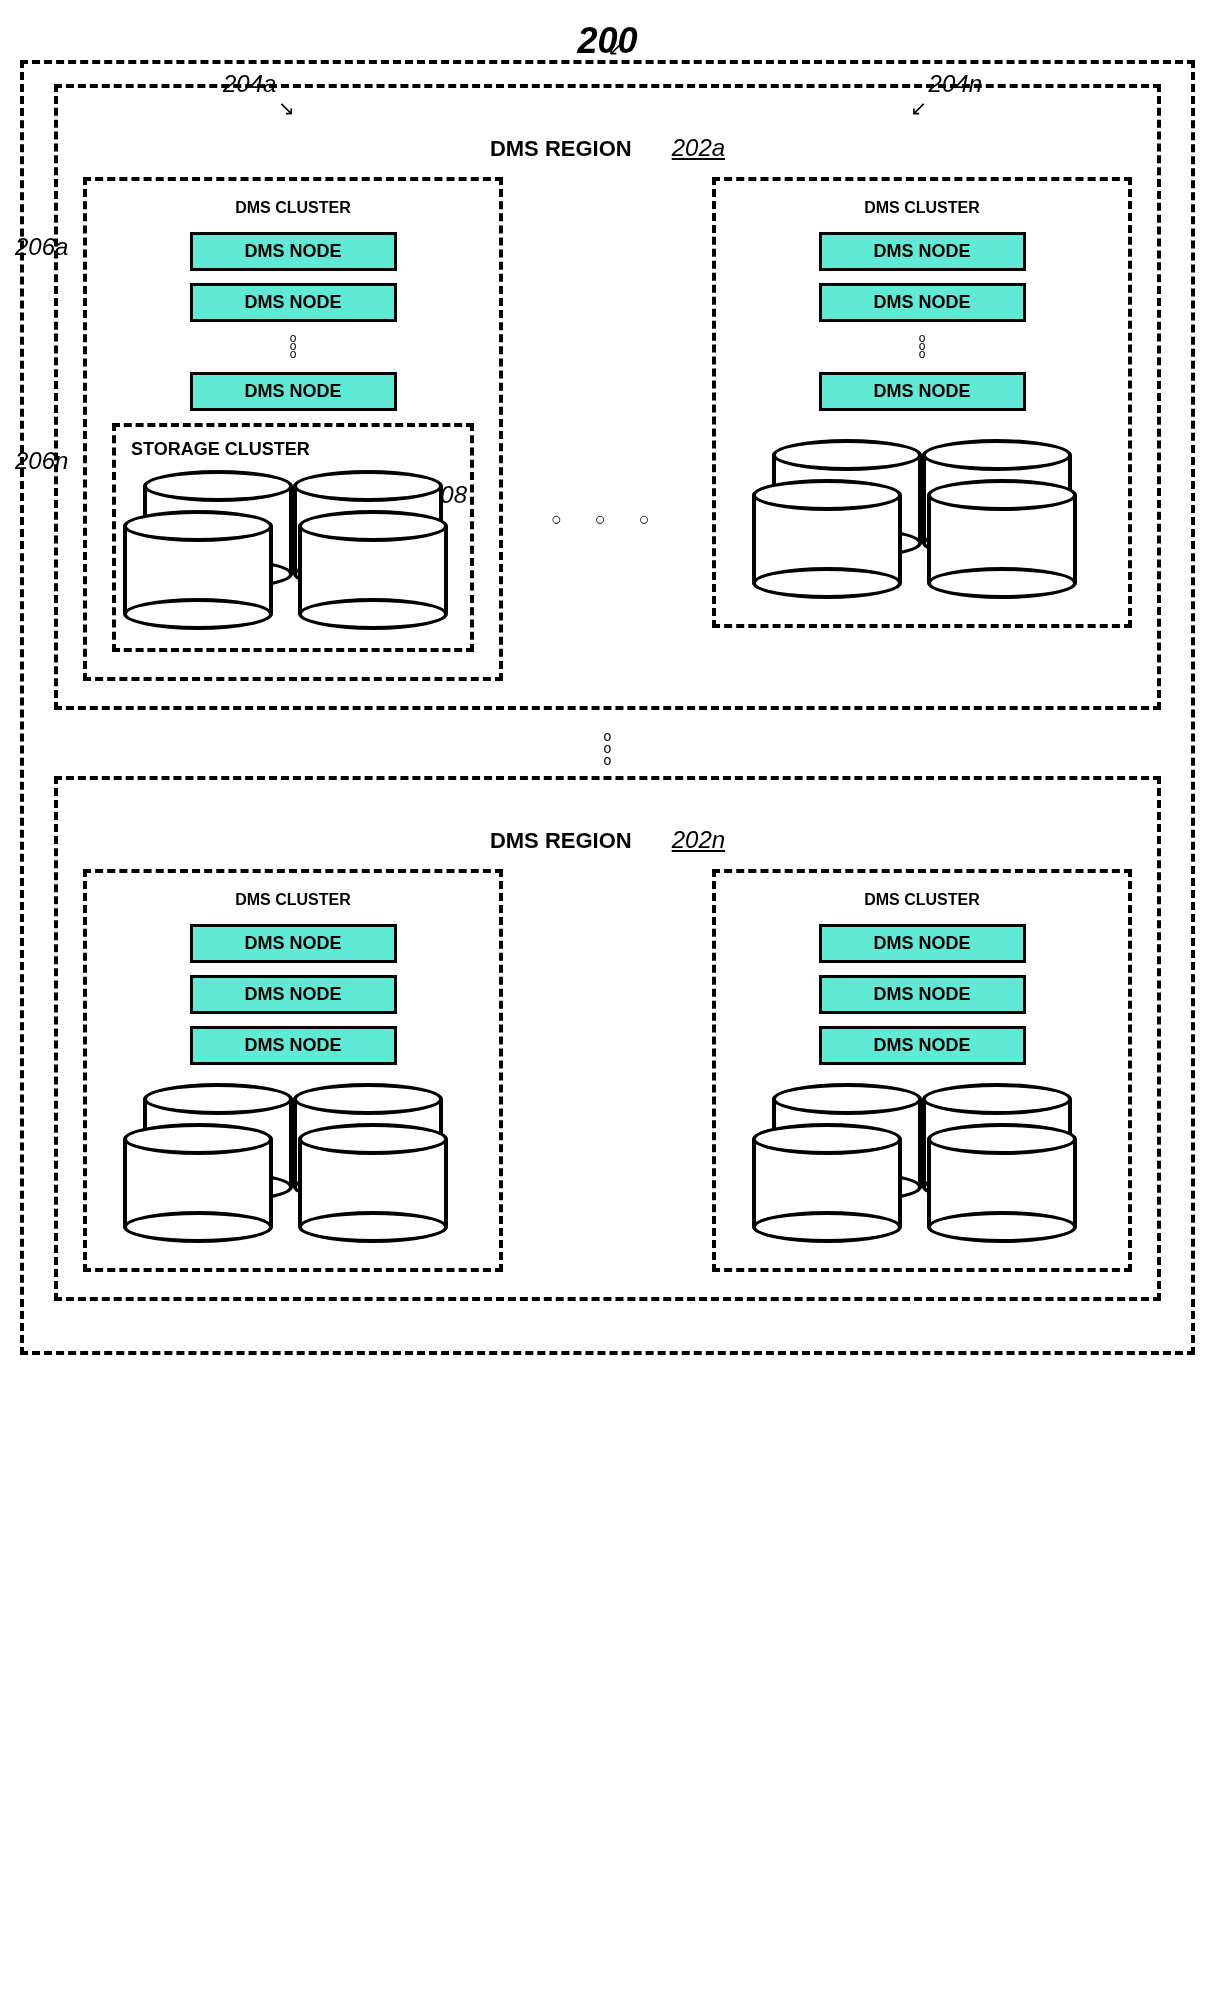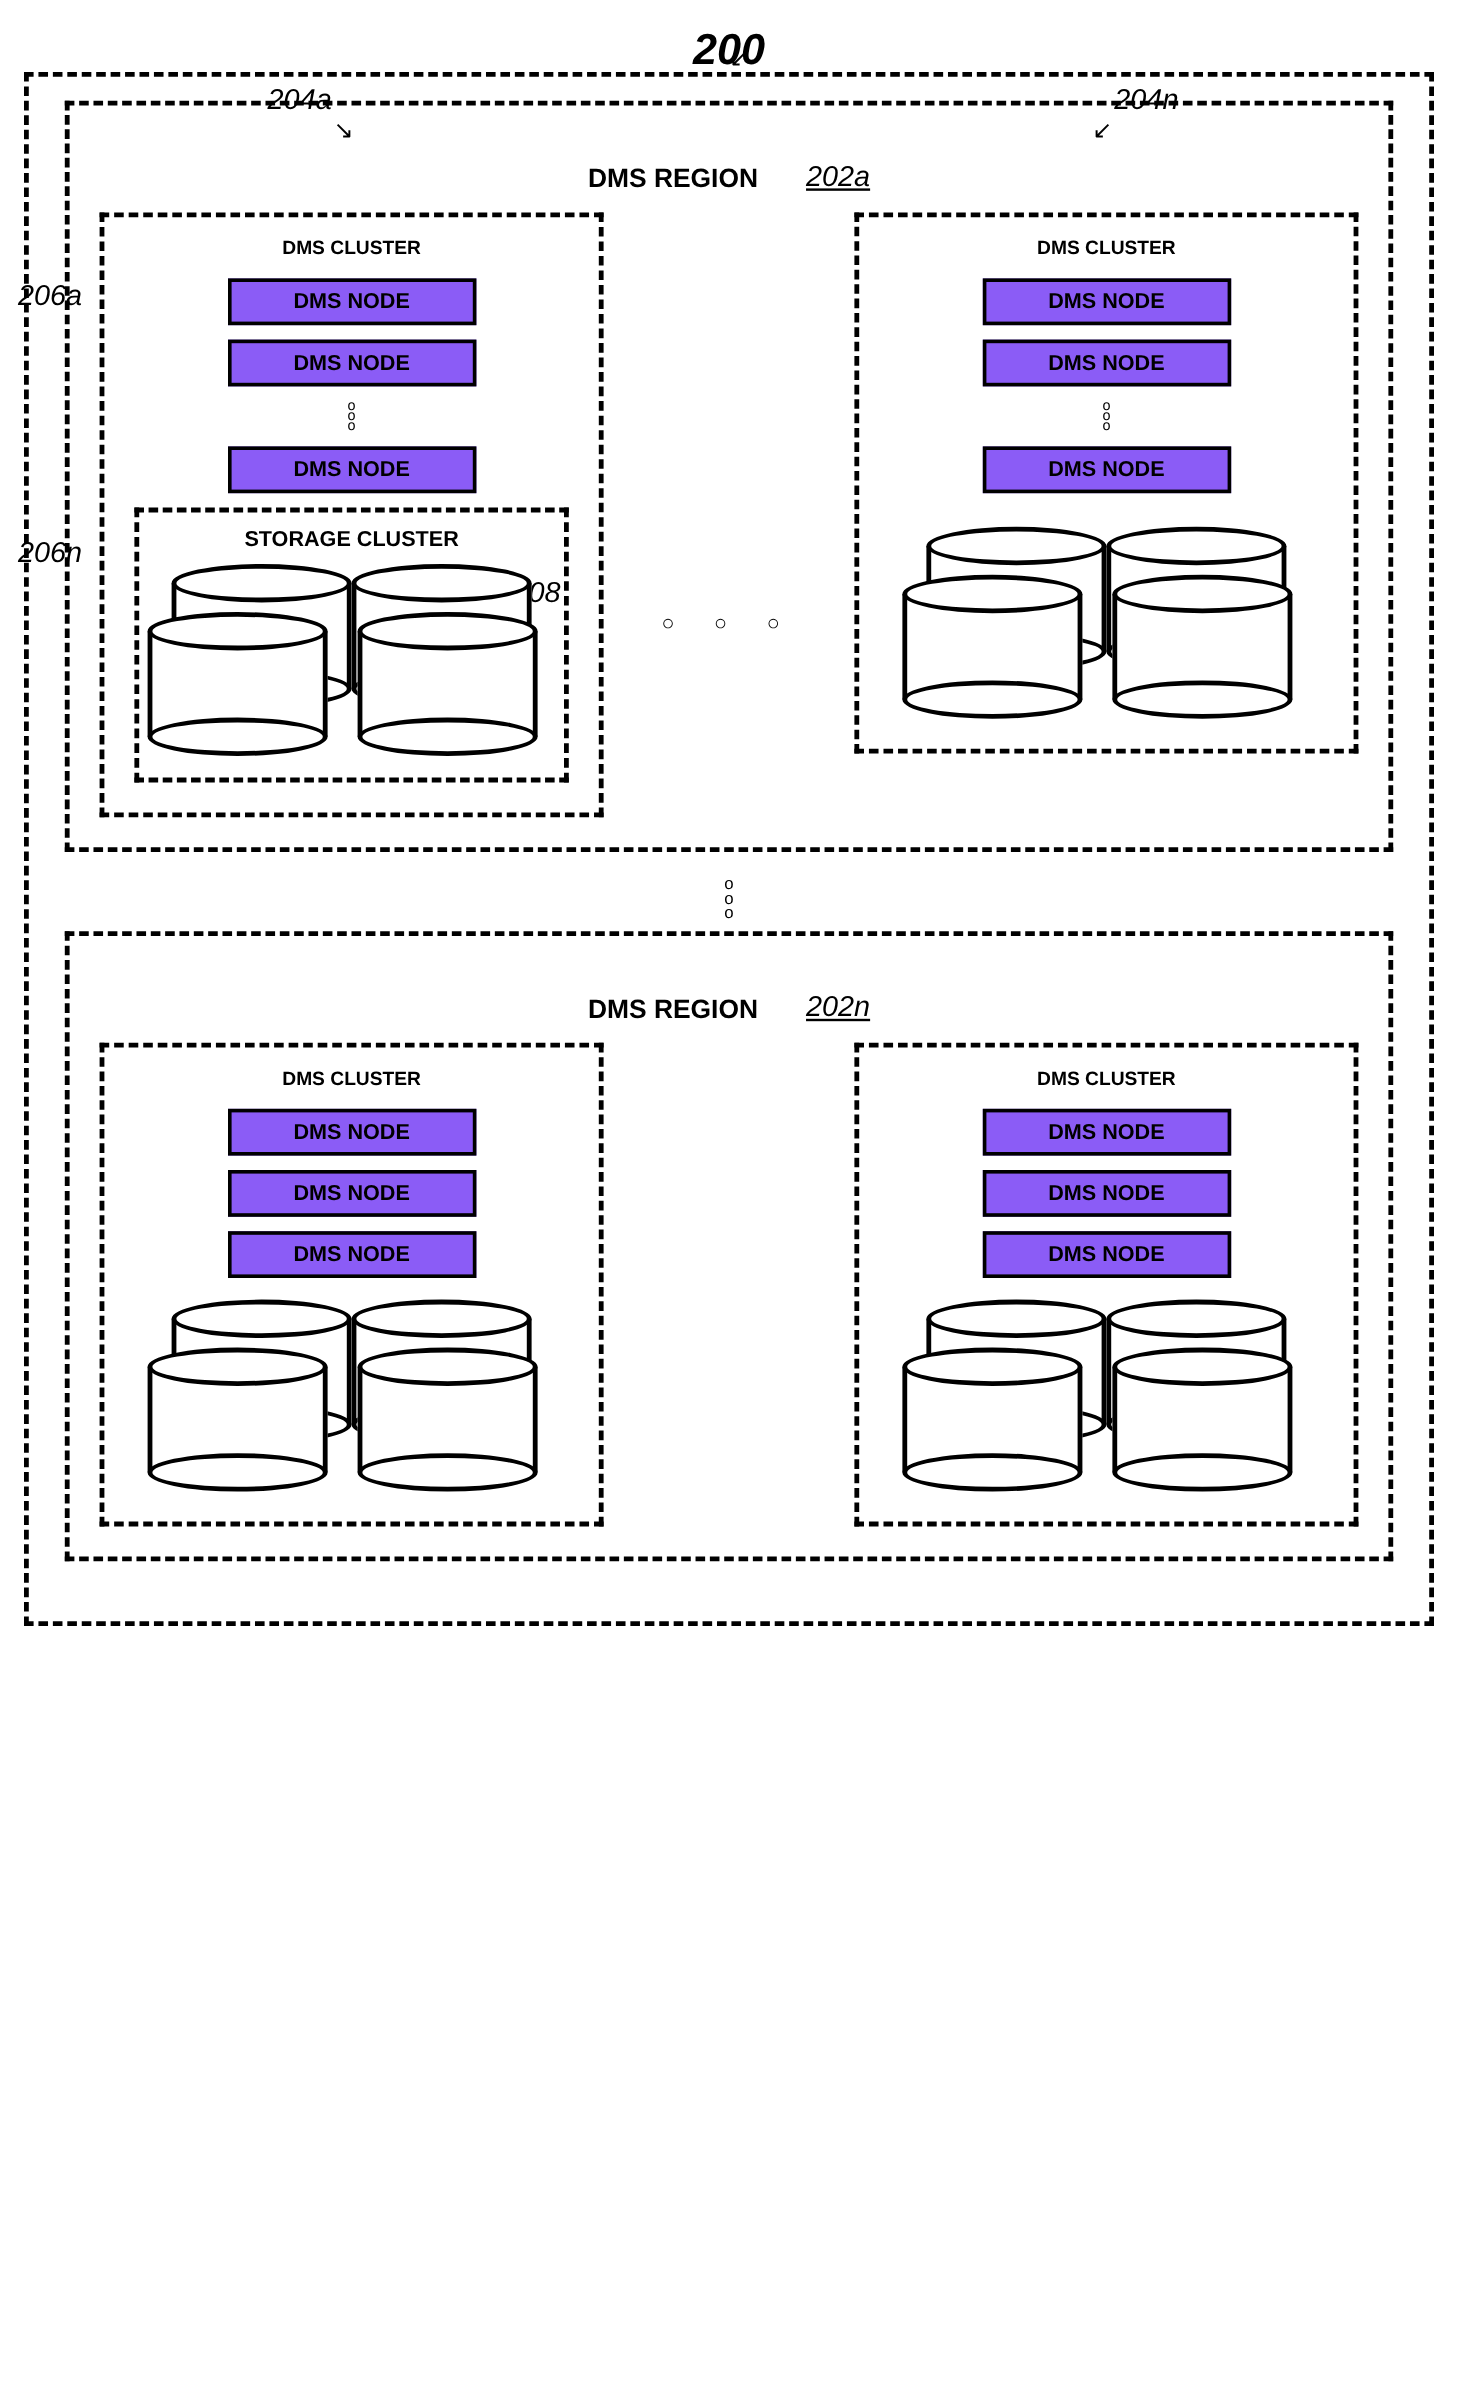--- a/index.html
+++ b/index.html
@@ -91,21 +91,21 @@
     margin-bottom: 15px;
   }
   .node-box {
     border: 3px solid #000;
     padding: 6px 14px;
     font-size: 18px;
     font-weight: bold;
     text-align: center;
     margin: 0 auto 12px auto;
     width: 207px;
-    background: #8b5cf6;
+    background: #5eead4;
   }
   .vdots {
     text-align: center;
     font-size: 12px;
     line-height: 8px;
     margin: 6px 0 14px 0;
     letter-spacing: 0;
   }
   .vdots span { display: block; }
   .hdots {
@@ -115,21 +115,21 @@
     margin: 0 10px;
     padding-top: 180px;
   }
   .storage-box {
     border: 4px dashed #000;
     padding: 12px 15px 18px 15px;
     margin-top: 8px;
     position: relative;
   }
   .storage-title {
-    text-align: center;
+    text-align: left;
     font-size: 18px;
     font-weight: bold;
     margin-bottom: 10px;
   }
   .cylinder-group {
     position: relative;
     height: 160px;
     margin: 0 auto;
     width: 320px;
   }

